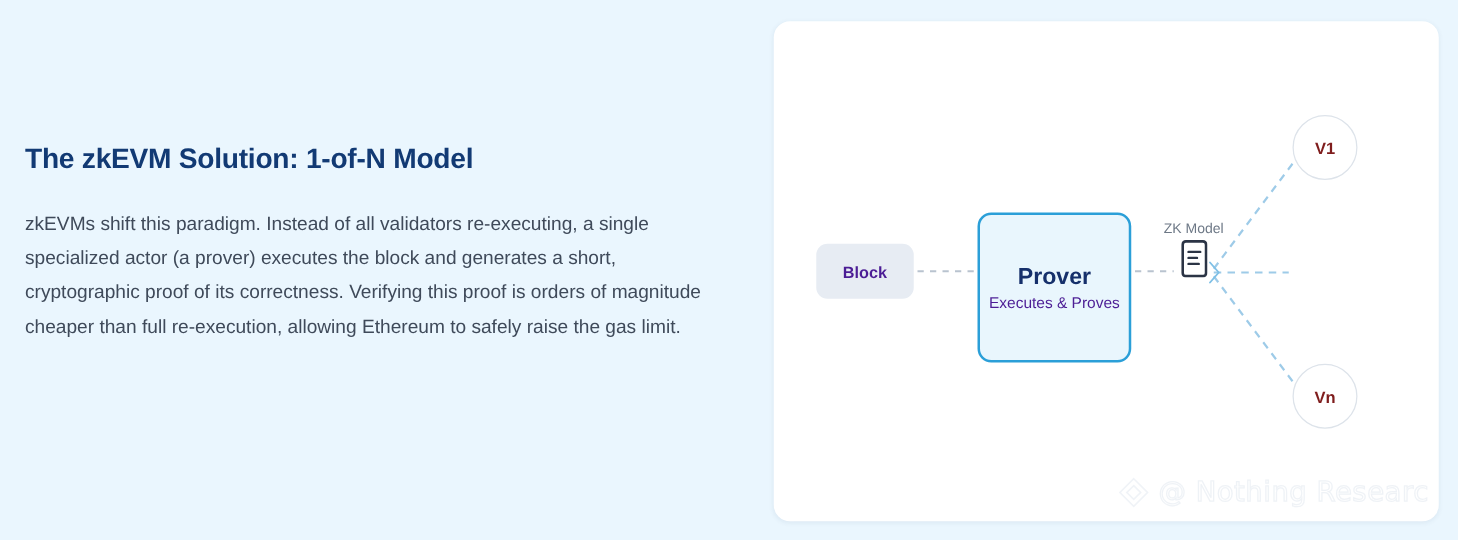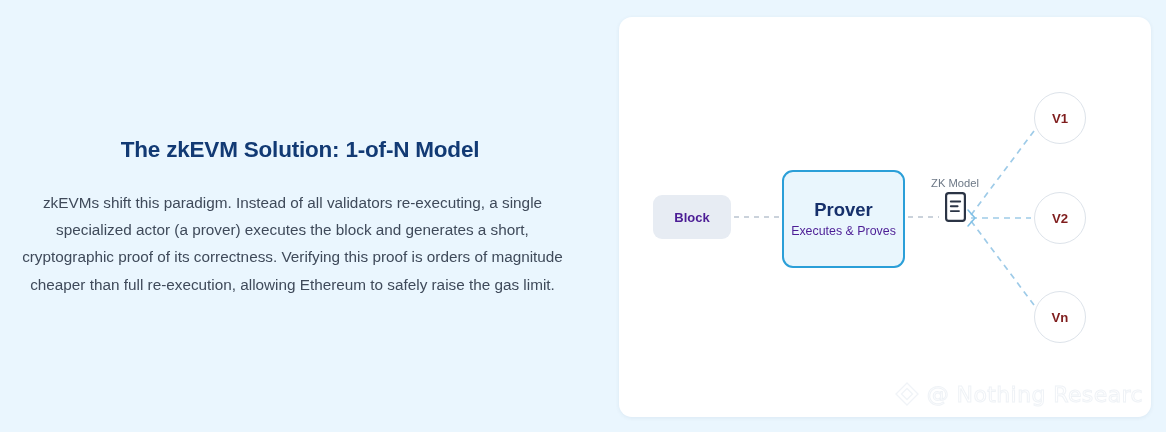--- a/index.html
+++ b/index.html
@@ -12,23 +12,22 @@
     background: #eaf6fe;
     font-family: "Liberation Sans", sans-serif;
     overflow: hidden;
     position: relative;
   }
 
   
   #left-column {
     position: absolute;
     left: 20px;
-    top: 136px;
+    top: 113px;
     width: 560px;
-    text-align: center;
   }
   #page-heading {
     font-size: 22.5px;
     font-weight: bold;
     color: #123a74;
     letter-spacing: -0.2px;
     margin: 0 0 26px 0;
     line-height: 1.2;
   }
   #body-paragraph {
@@ -82,21 +81,21 @@
     font-weight: bold;
     color: #4c1d95;
   }
 
   
   #node-prover {
     position: absolute;
     left: 163px;
     top: 153px;
     width: 123px;
-    height: 98px;
+    height: 120px;
     background: #e9f6fd;
     border: 2px solid #2b9fd8;
     border-radius: 11px;
     box-sizing: border-box;
     display: flex;
     flex-direction: column;
     align-items: center;
     justify-content: center;
   }
   #node-prover .node-title {
@@ -215,23 +214,20 @@
         <rect x="1.1" y="1.1" width="18.8" height="27.8" rx="2.6" fill="#ffffff" stroke="#2b3445" stroke-width="2.2"></rect>
         <line x1="5.8" y1="9.5" x2="15.2" y2="9.5" stroke="#2b3445" stroke-width="1.9" stroke-linecap="round"></line>
         <line x1="5.8" y1="14.3" x2="12.6" y2="14.3" stroke="#2b3445" stroke-width="1.9" stroke-linecap="round"></line>
         <line x1="5.8" y1="19.1" x2="14.0" y2="19.1" stroke="#2b3445" stroke-width="1.9" stroke-linecap="round"></line>
       </svg>
     </div>
 
     <div id="validator-v1" class="validator-node">
       <span class="node-title">V1</span>
     </div>
-    <div id="validator-v2" class="validator-node">
-      <span class="node-title">V2</span>
-    </div>
     <div id="validator-vn" class="validator-node">
       <span class="node-title">Vn</span>
     </div>
 
     <div id="watermark">
       <svg width="26" height="26" viewBox="0 0 26 26" xmlns="http://www.w3.org/2000/svg">
         <path d="M13 2 L24 13 L13 24 L2 13 Z" fill="none" stroke="#e2e9f0" stroke-width="1.4"></path>
         <path d="M13 7.5 L18.5 13 L13 18.5 L7.5 13 Z" fill="none" stroke="#e2e9f0" stroke-width="1.4"></path>
       </svg>
       <span id="watermark-text">@ Nothing Researc</span>

